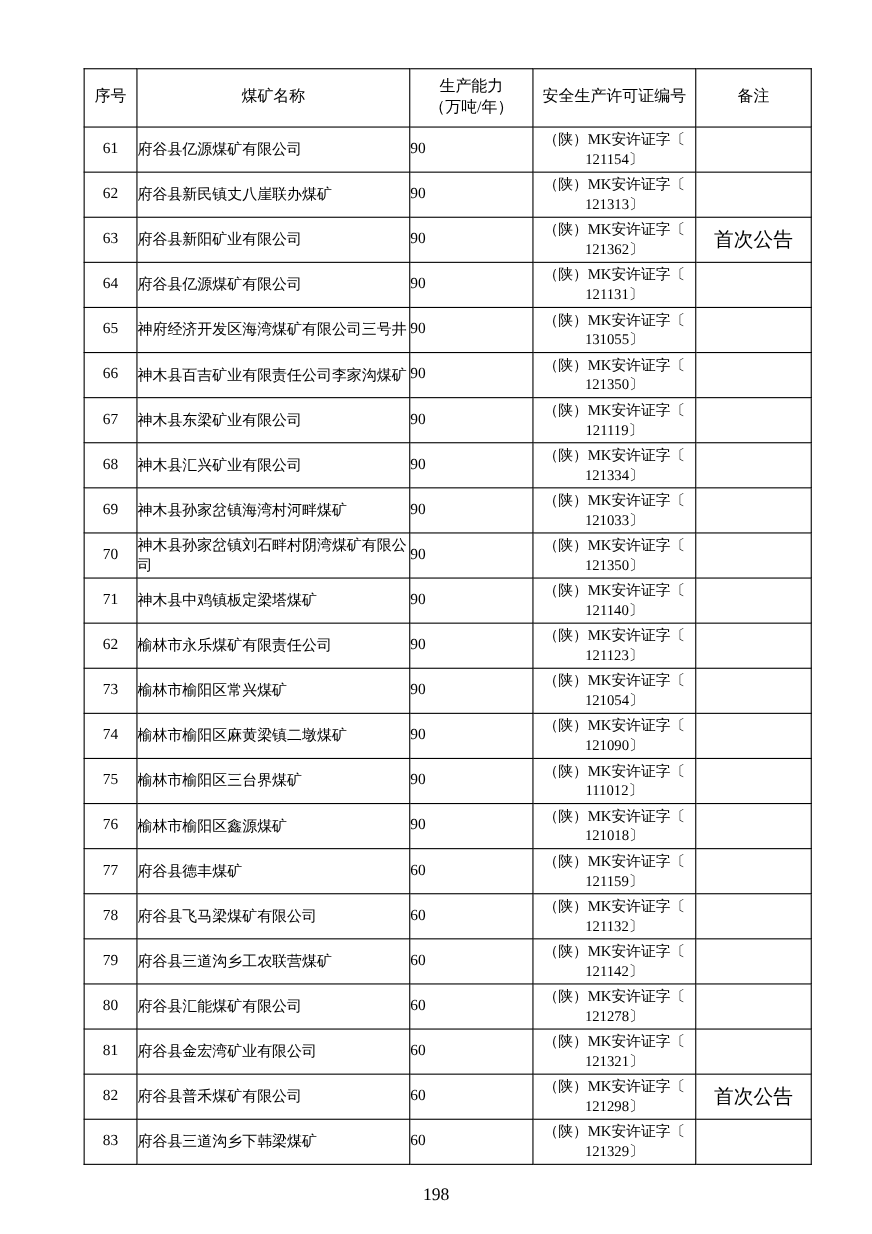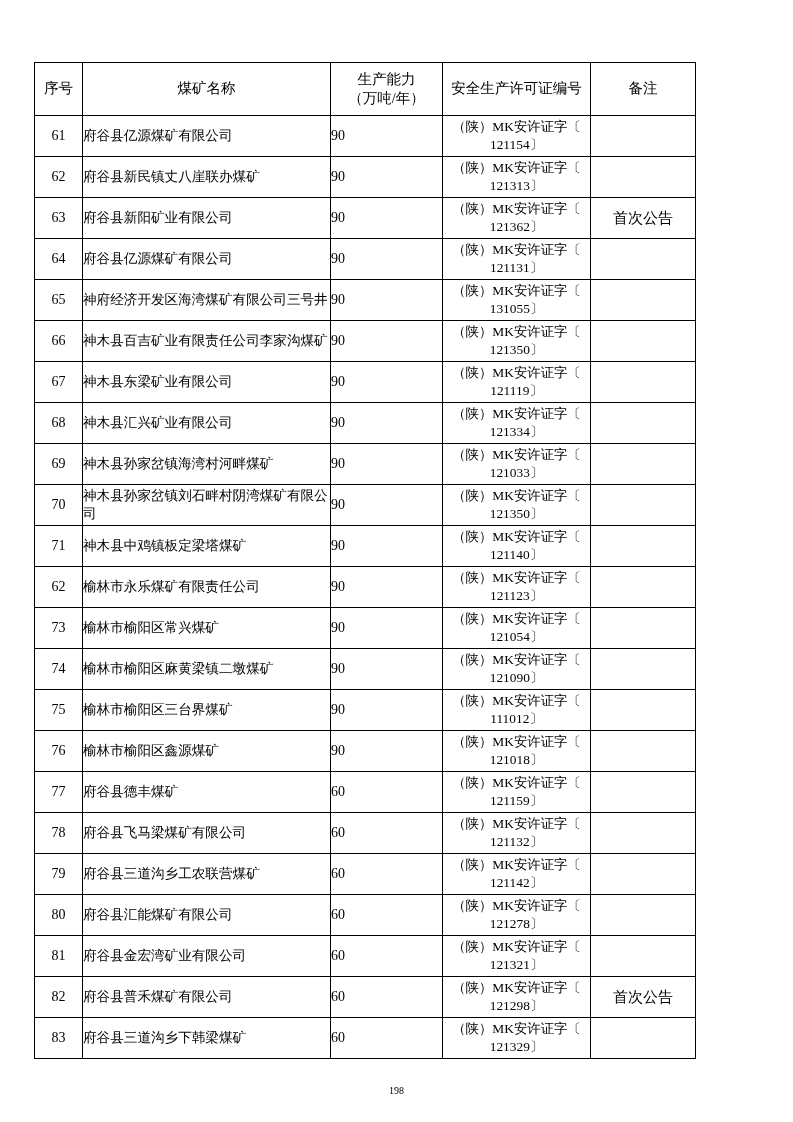--- a/index.html
+++ b/index.html
@@ -11,21 +11,21 @@
     width: 793px;
     height: 1122px;
     font-family: "Liberation Serif", "DejaVu Serif", serif;
     color: #000000;
     position: relative;
   }
   .page {
     width: 793px;
     height: 1122px;
     box-sizing: border-box;
-    padding: 62px 66px 0 34px;
+    padding: 62px 66px 0 76px;
     position: relative;
   }
   table.mine-table {
     border-collapse: collapse;
     width: 661px;
     table-layout: fixed;
   }
   table.mine-table td, table.mine-table th {
     border: 1px solid #000000;
     padding: 0;
@@ -66,33 +66,33 @@
     font-size: 14px;
   }
   td.lic {
     text-align: center;
     line-height: 1.35;
     font-size: 13.4px;
     padding: 2px 2px;
   }
   td.note {
     text-align: center;
-    font-size: 15px;
+    font-size: 18px;
   }
   .lic-l1, .lic-l2 {
     display: block;
     white-space: nowrap;
   }
   .page-number {
     position: absolute;
     left: 0;
     right: 0;
     bottom: 26px;
     text-align: center;
-    font-size: 10px;
+    font-size: 16px;
     font-family: "Liberation Serif", serif;
   }
 </style>
 </head>
 <body>
 
 <div class="page">
   <table class="mine-table">
     <colgroup>
       <col class="c-seq">

